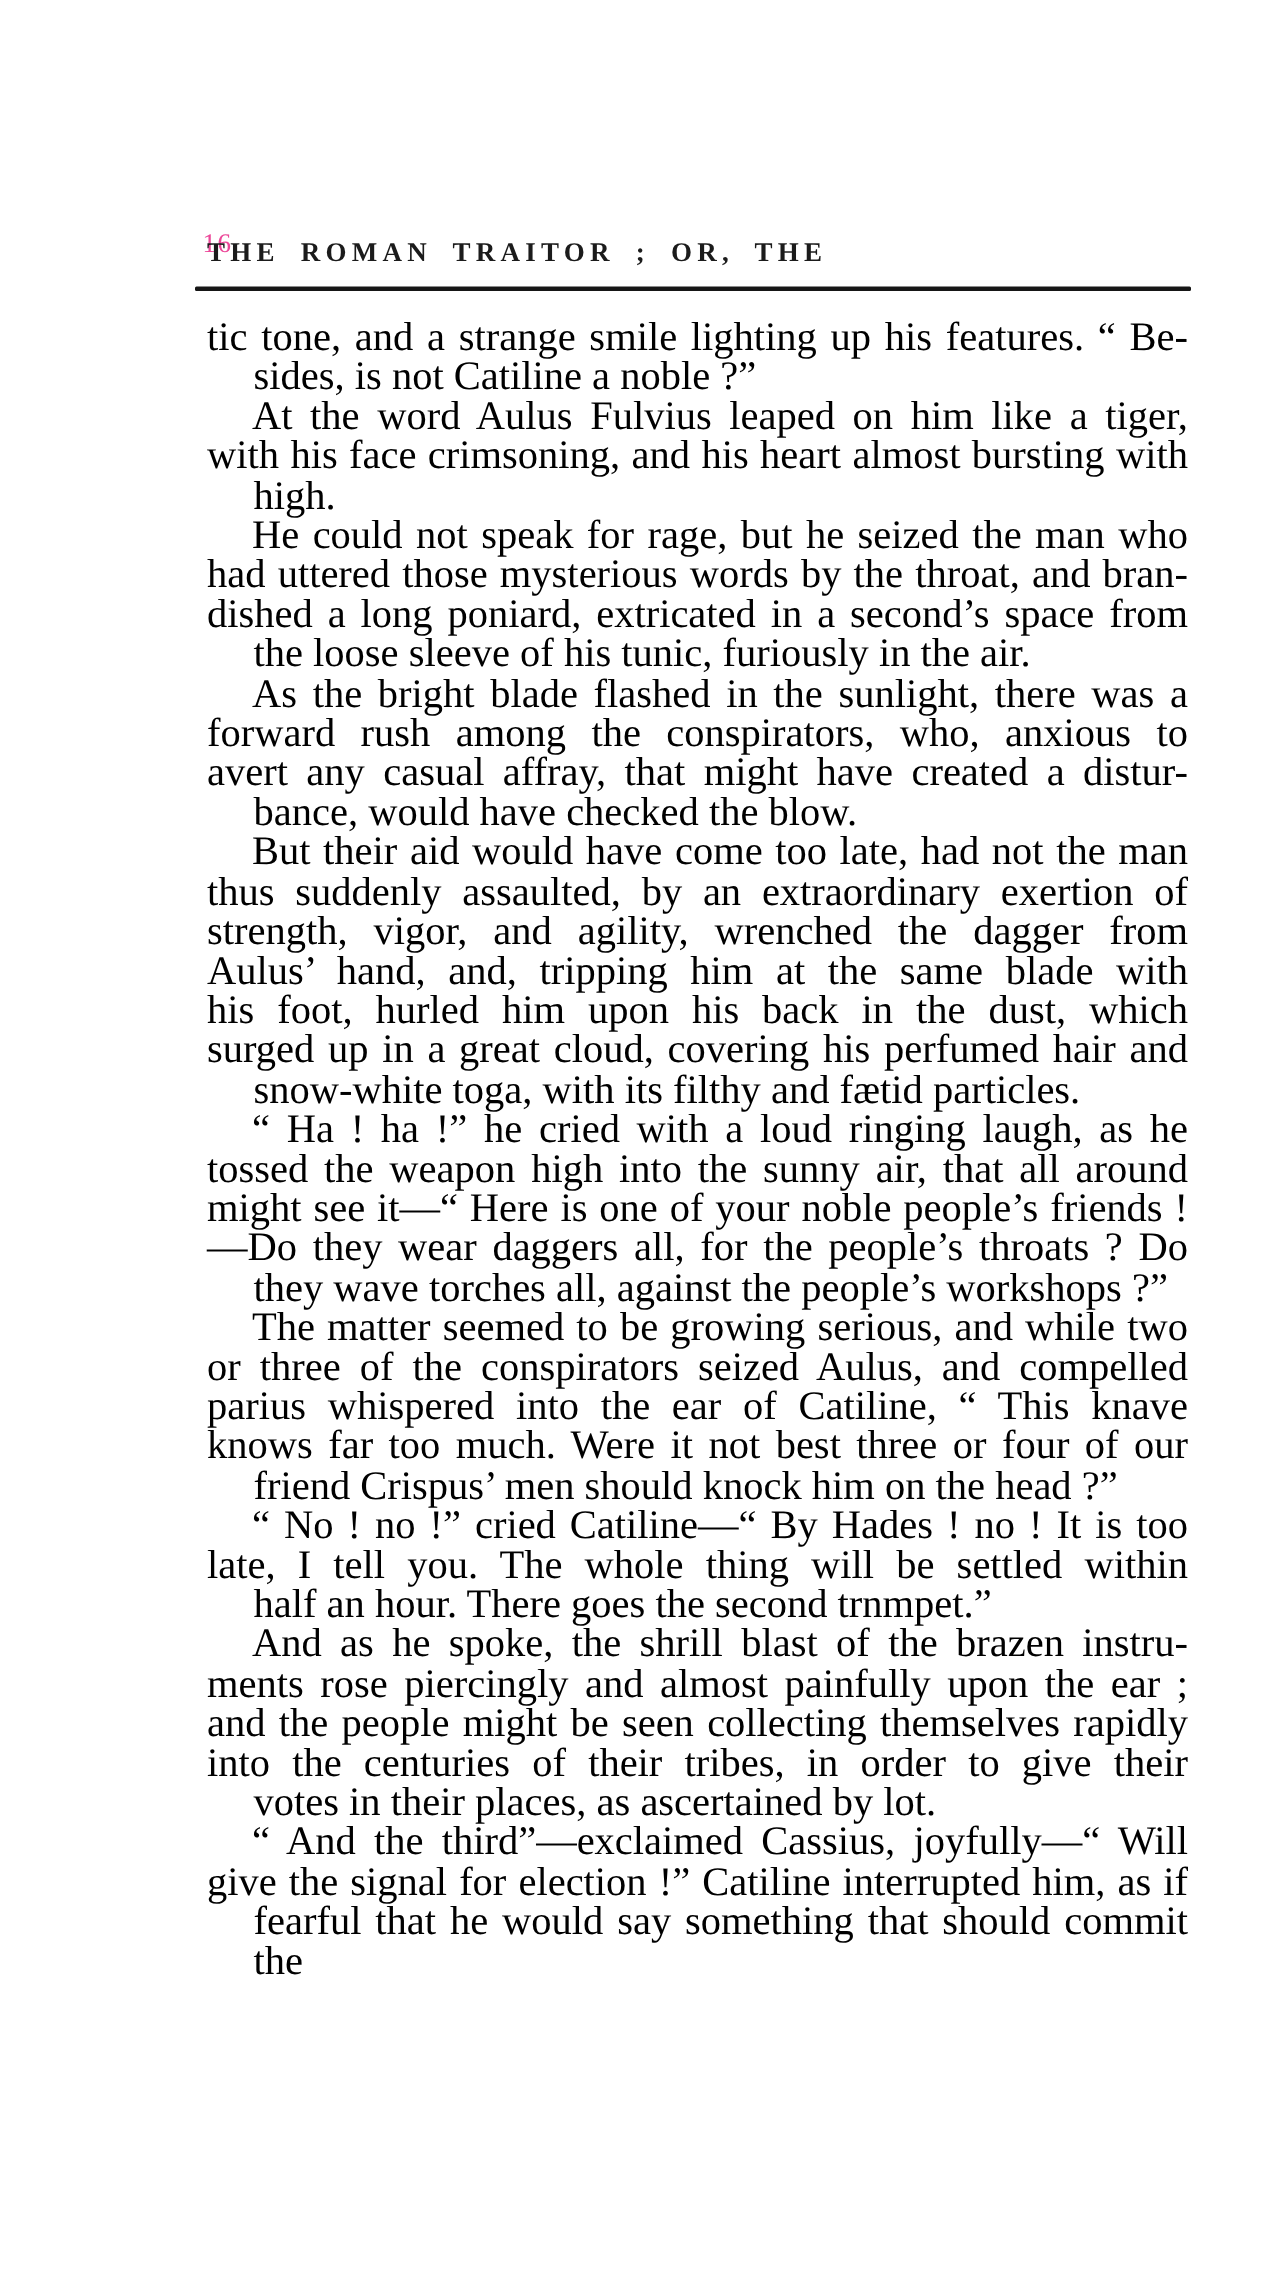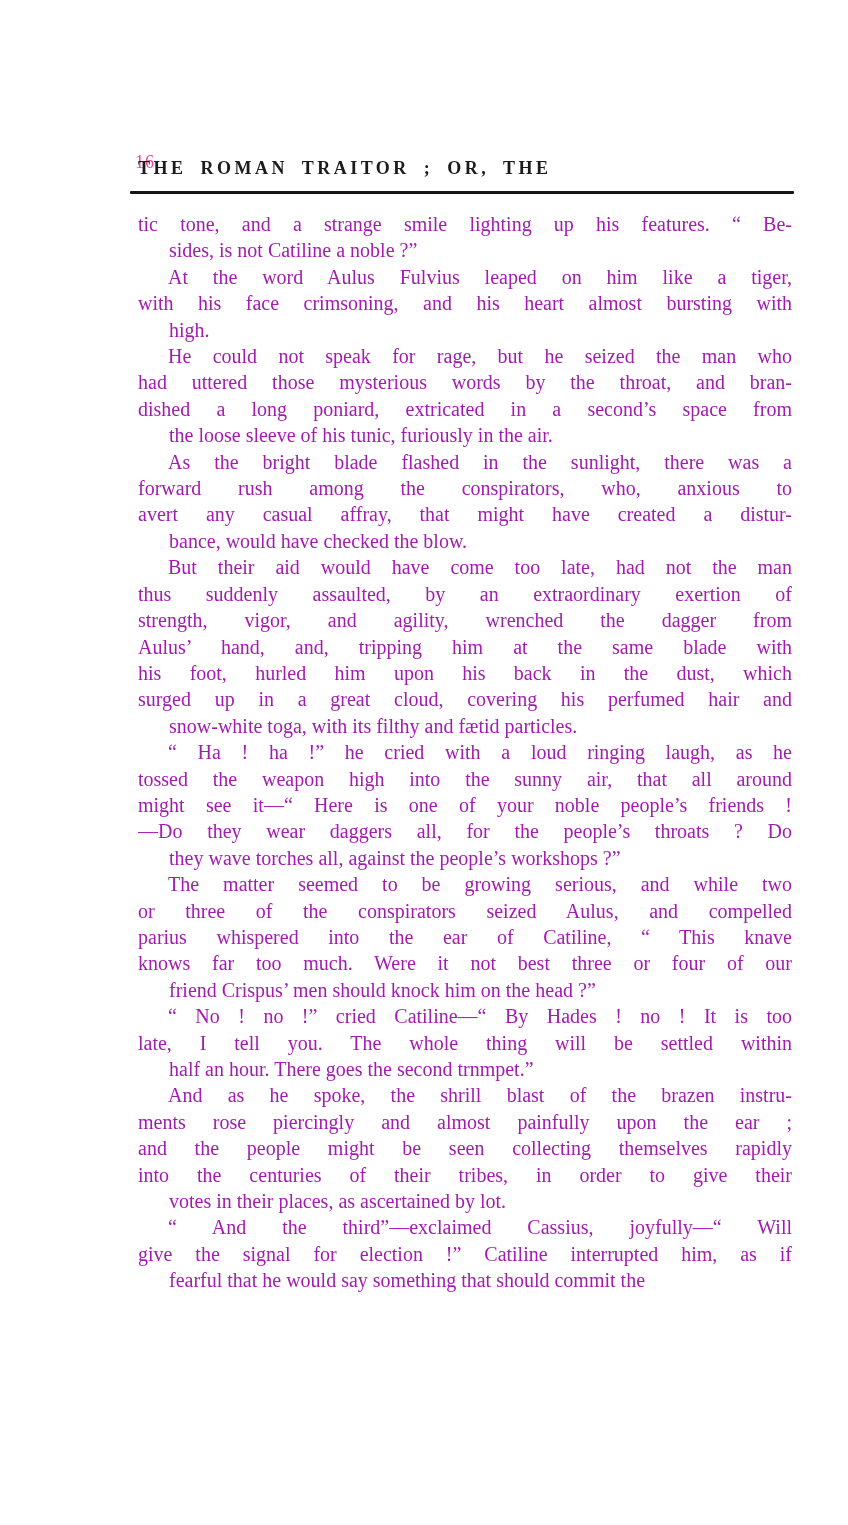--- a/index.html
+++ b/index.html
@@ -44,23 +44,23 @@
     width: 664px;
     height: 3px;
     background: #161616;
     border-radius: 1px;
   }
   .page-text {
     position: absolute;
     left: 138px;
     top: 211px;
     width: 654px;
-    font-size: 20px;
+    font-size: 27px;
     line-height: 26.4px;
-    color: #a21caf;
+    color: #000000;
   }
   .para { margin: 0; }
   .line {
     text-align: justify;
     text-align-last: justify;
     white-space: normal;
   }
   .line.last {
     text-align-last: left;
     margin-left: 31px;

